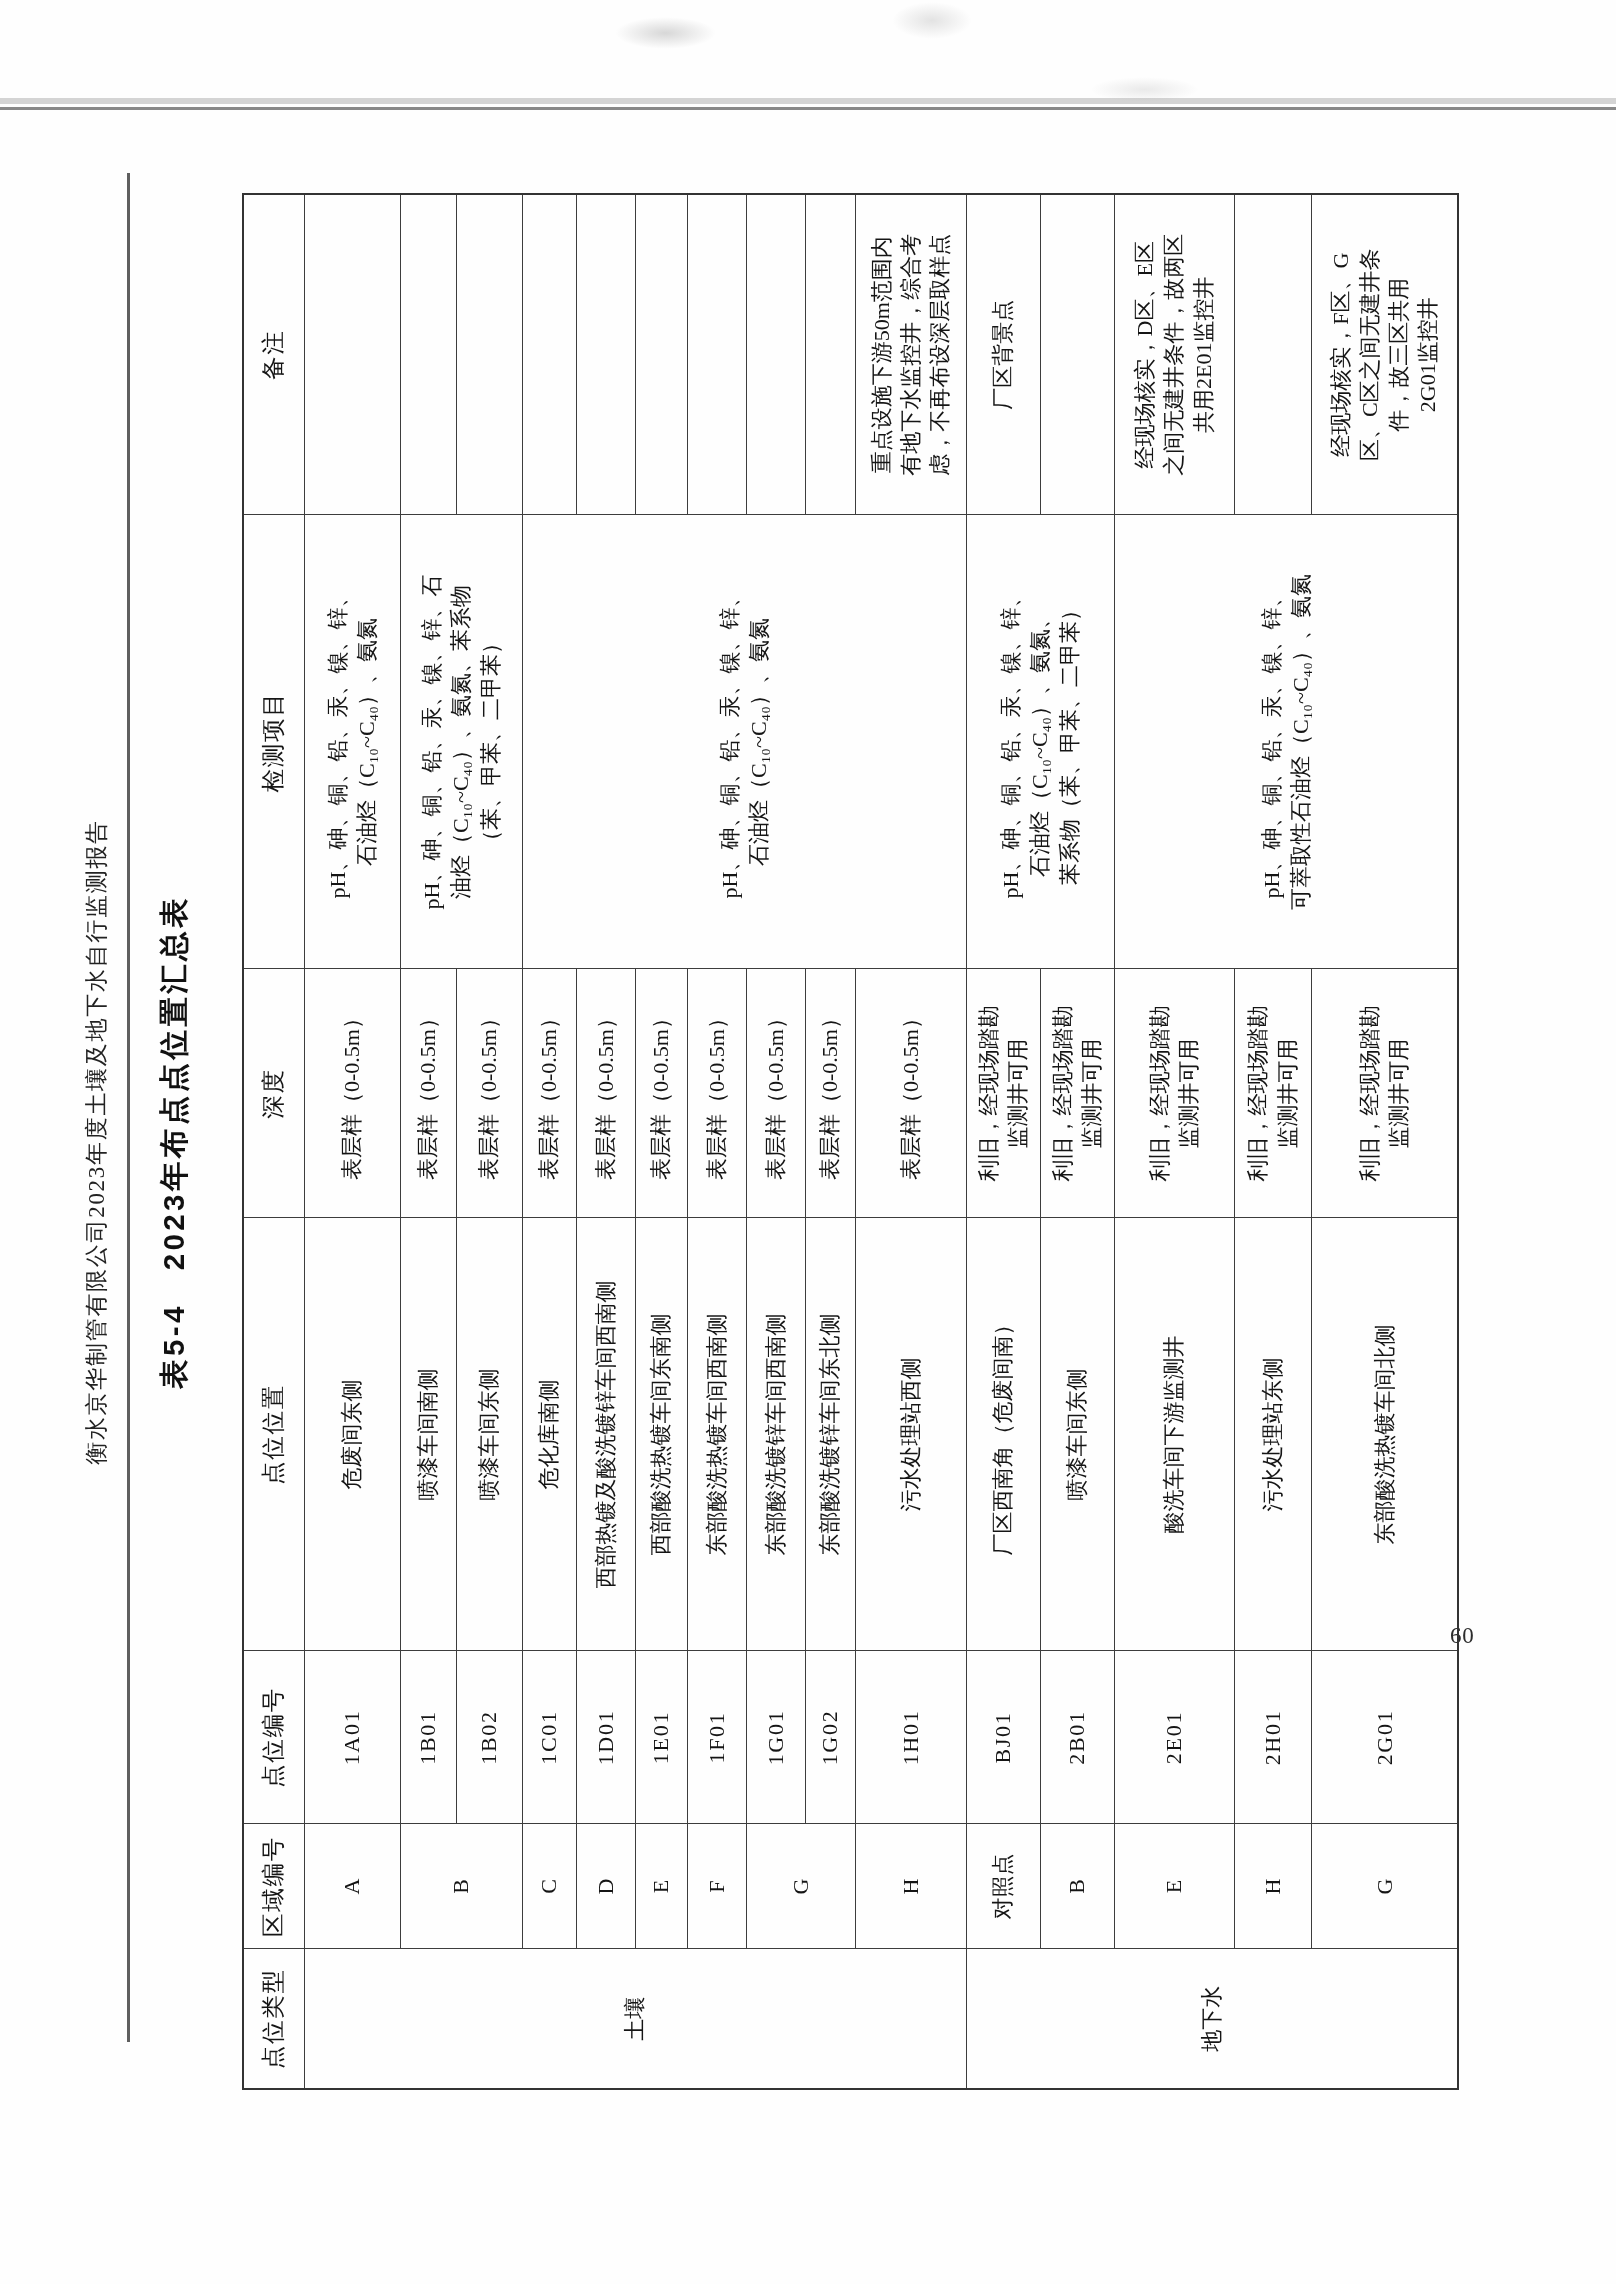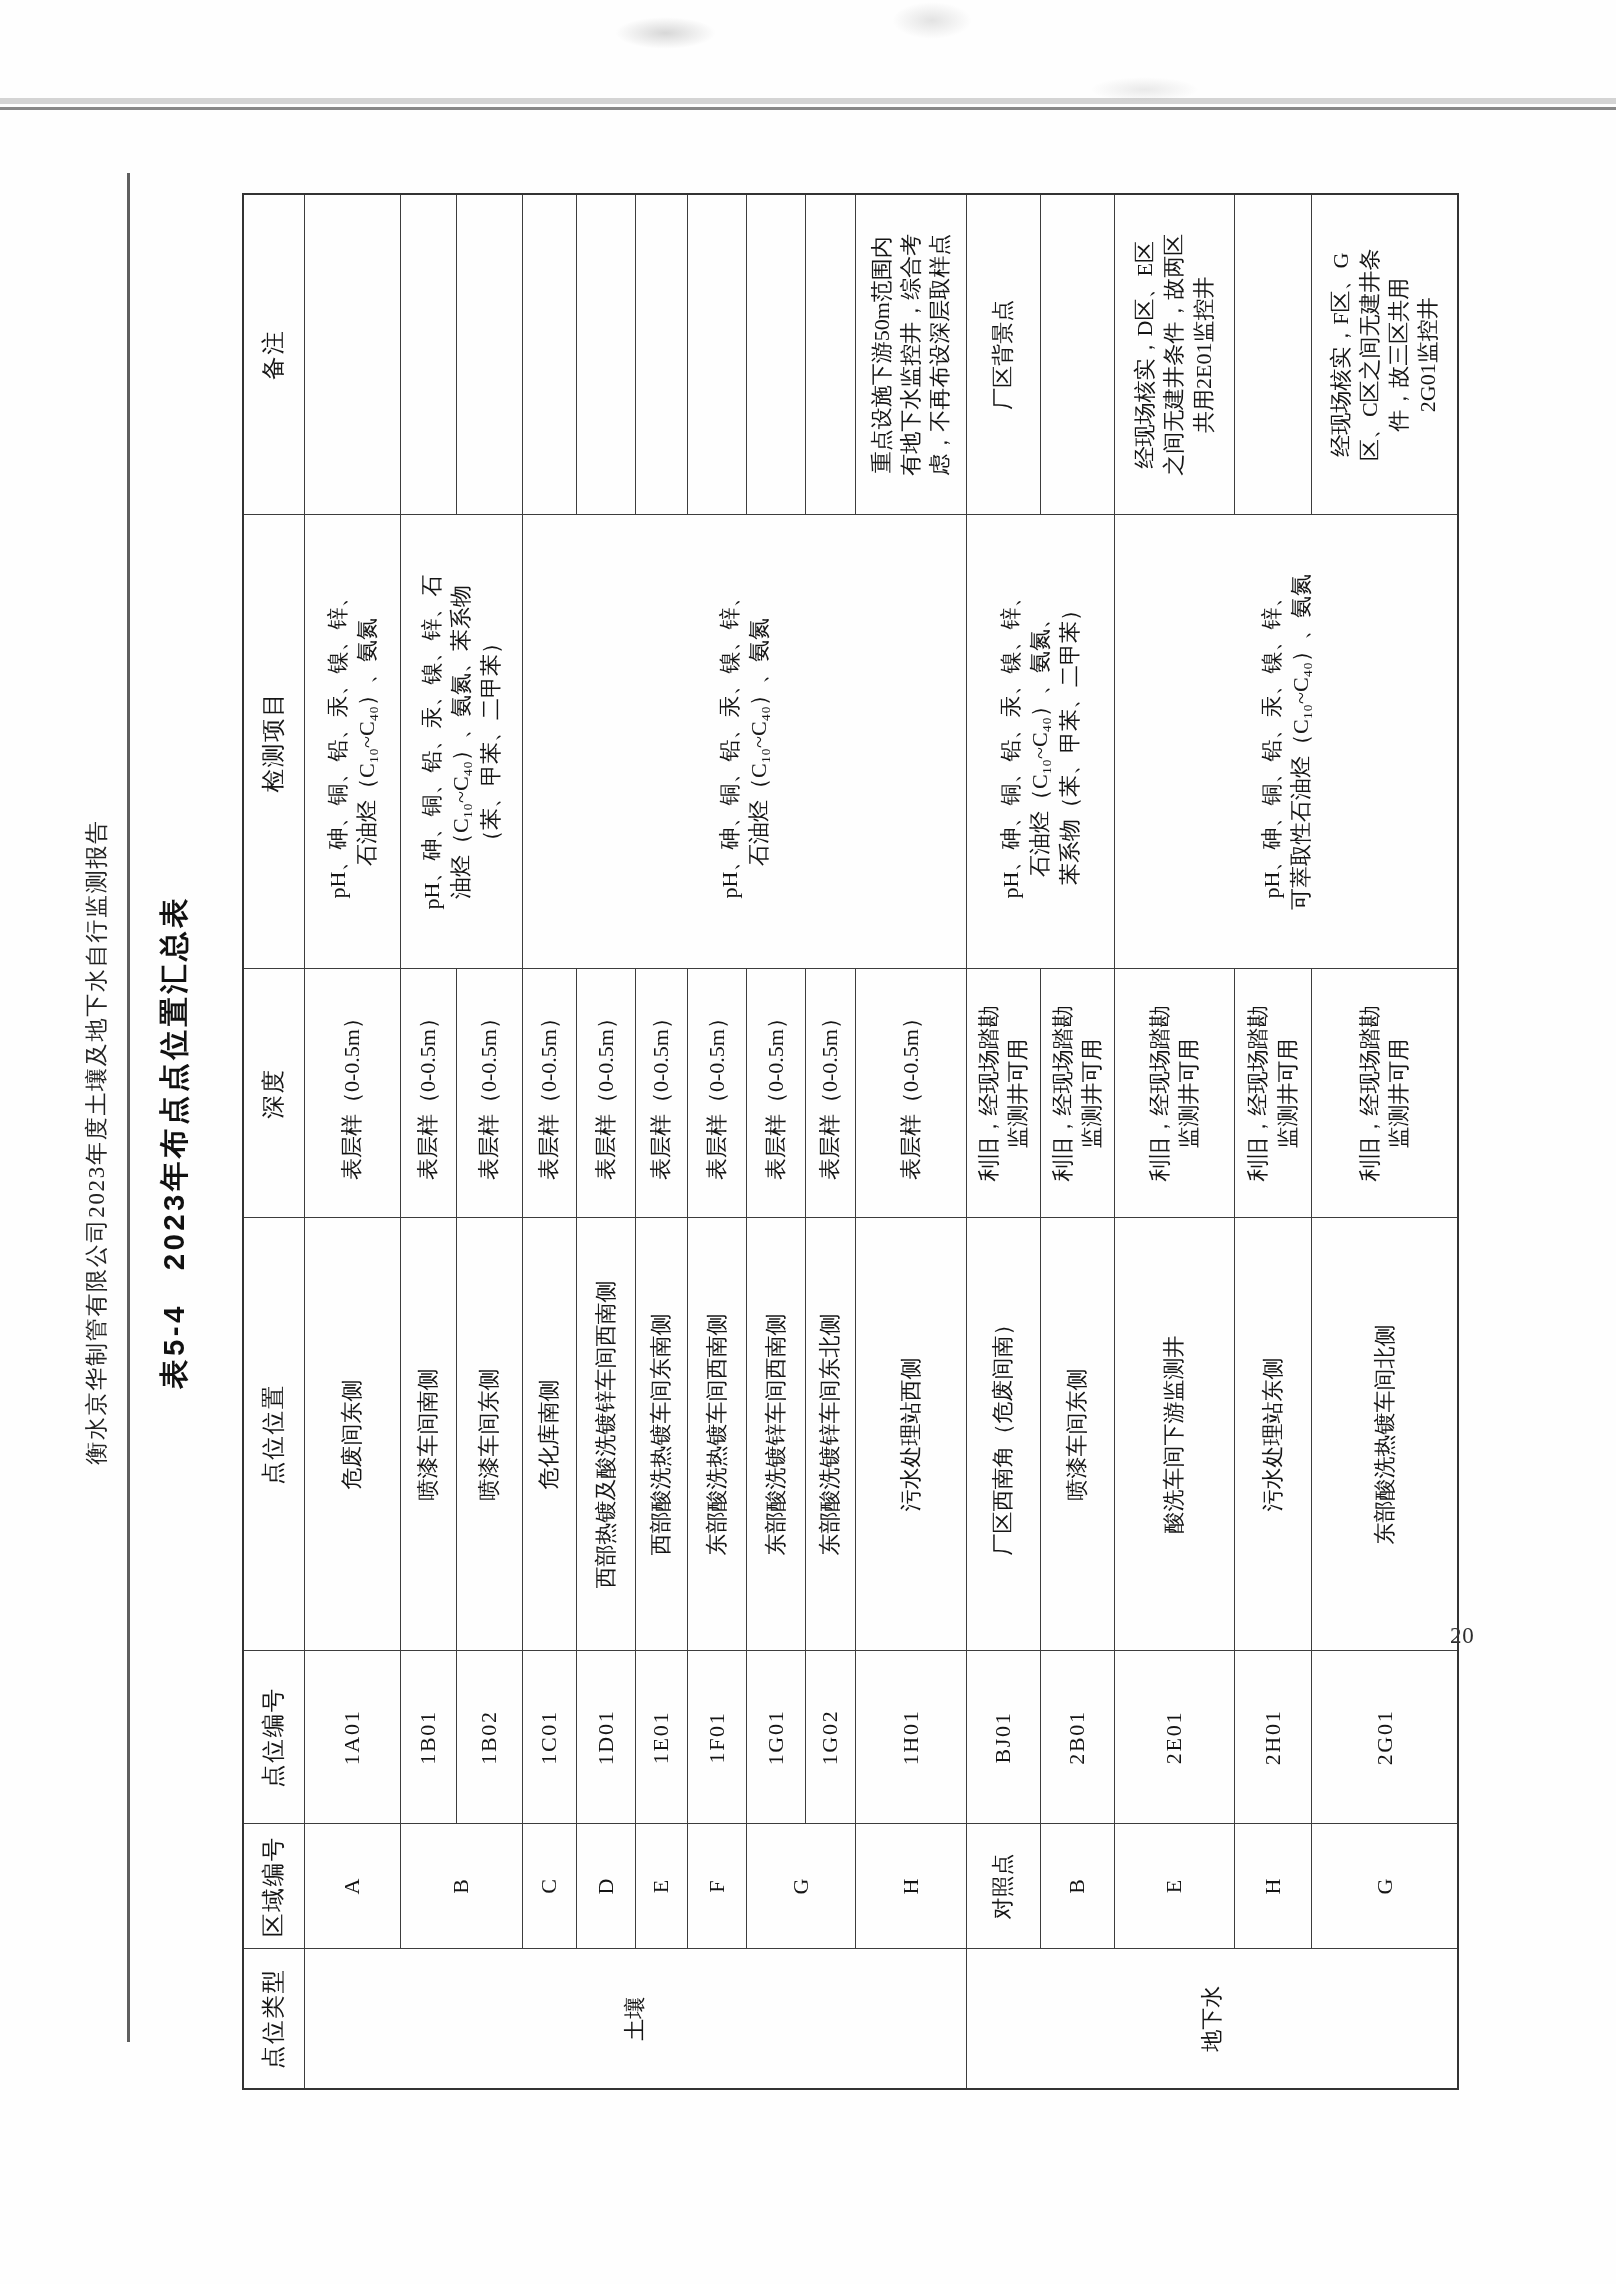--- a/index.html
+++ b/index.html
@@ -64,21 +64,21 @@
 </head>
 <body>
 
 <div class="p-rule-light"></div>
 <div class="p-rule-dark"></div>
 
 <div class="smudge s1"></div>
 <div class="smudge s2"></div>
 <div class="smudge s3"></div>
 
-<div class="page-num">20</div>
+<div class="page-num">60</div>
 
 <div class="sheet">
   <div class="doc-header">衡水京华制管有限公司2023年度土壤及地下水自行监测报告</div>
   <div class="header-rule"></div>
   <div class="doc-title">表5-4　2023年布点点位置汇总表</div>
   <table class="main">
     <colgroup>
         <col style="width: 140px;">
         <col style="width: 125px;">
         <col style="width: 173px;">

